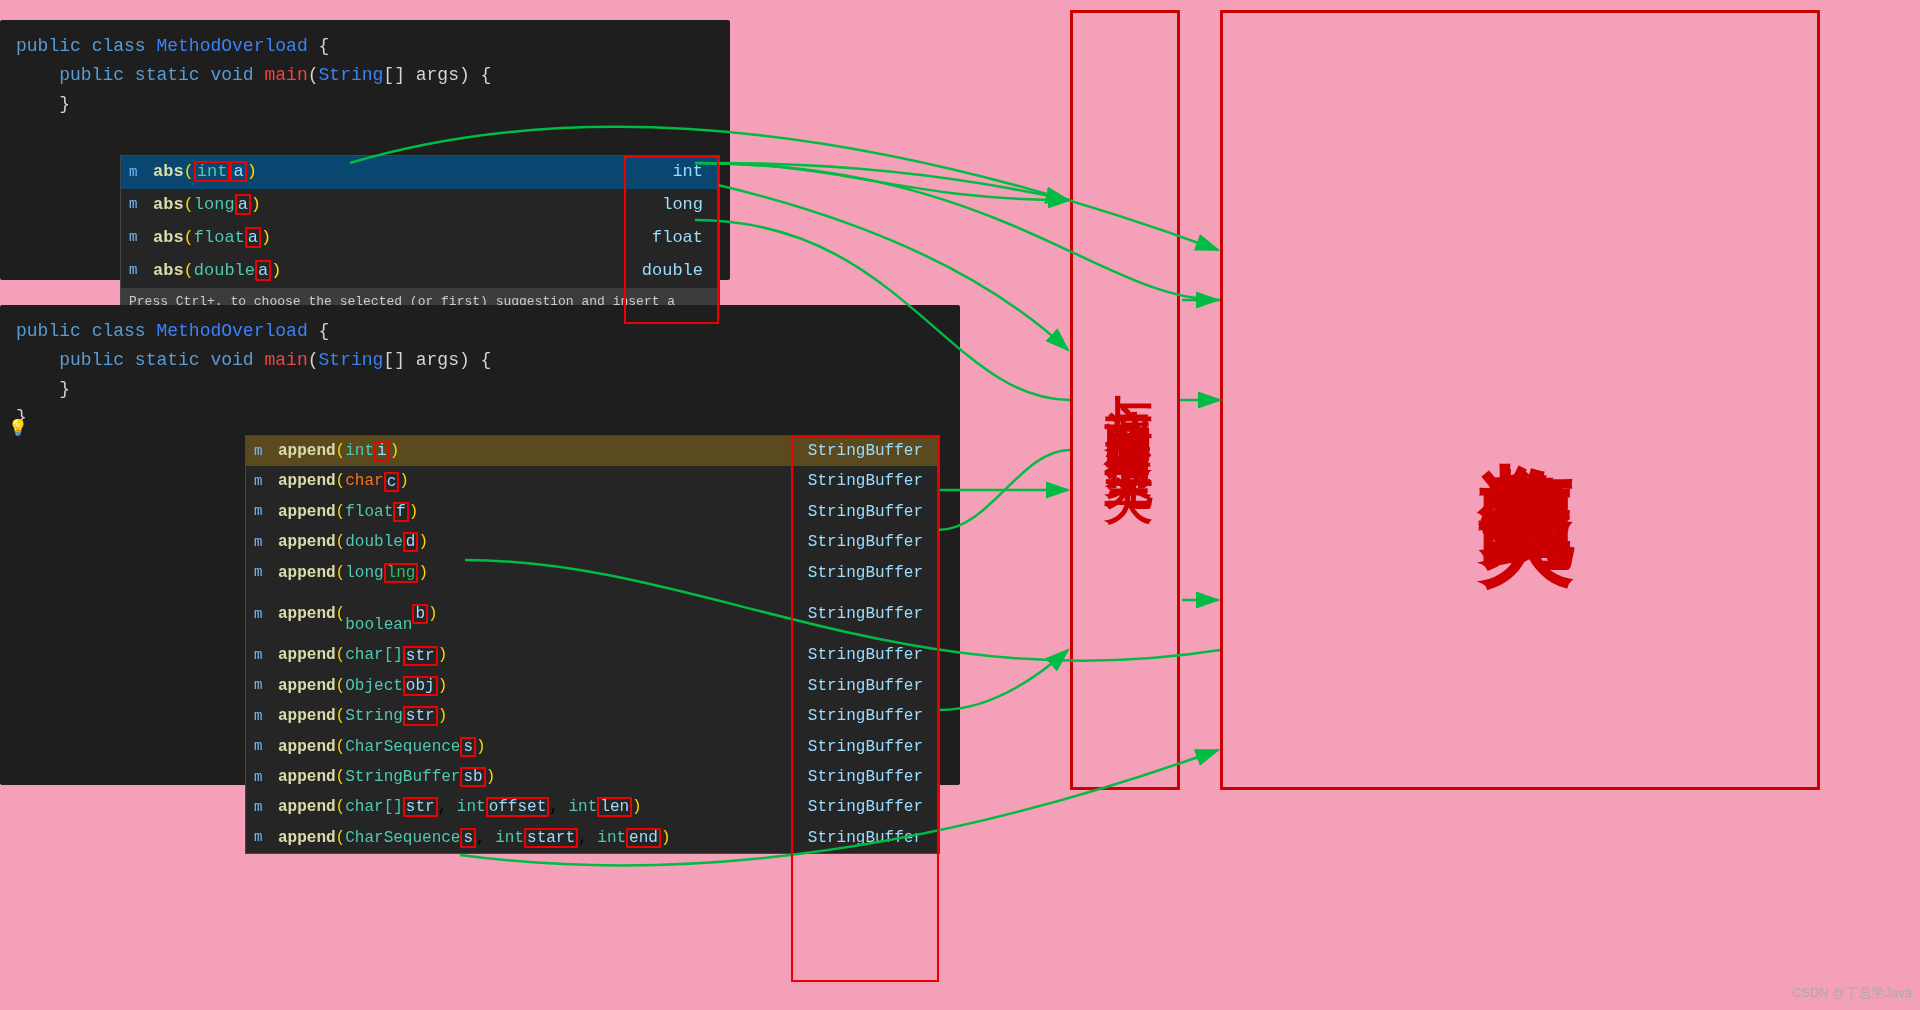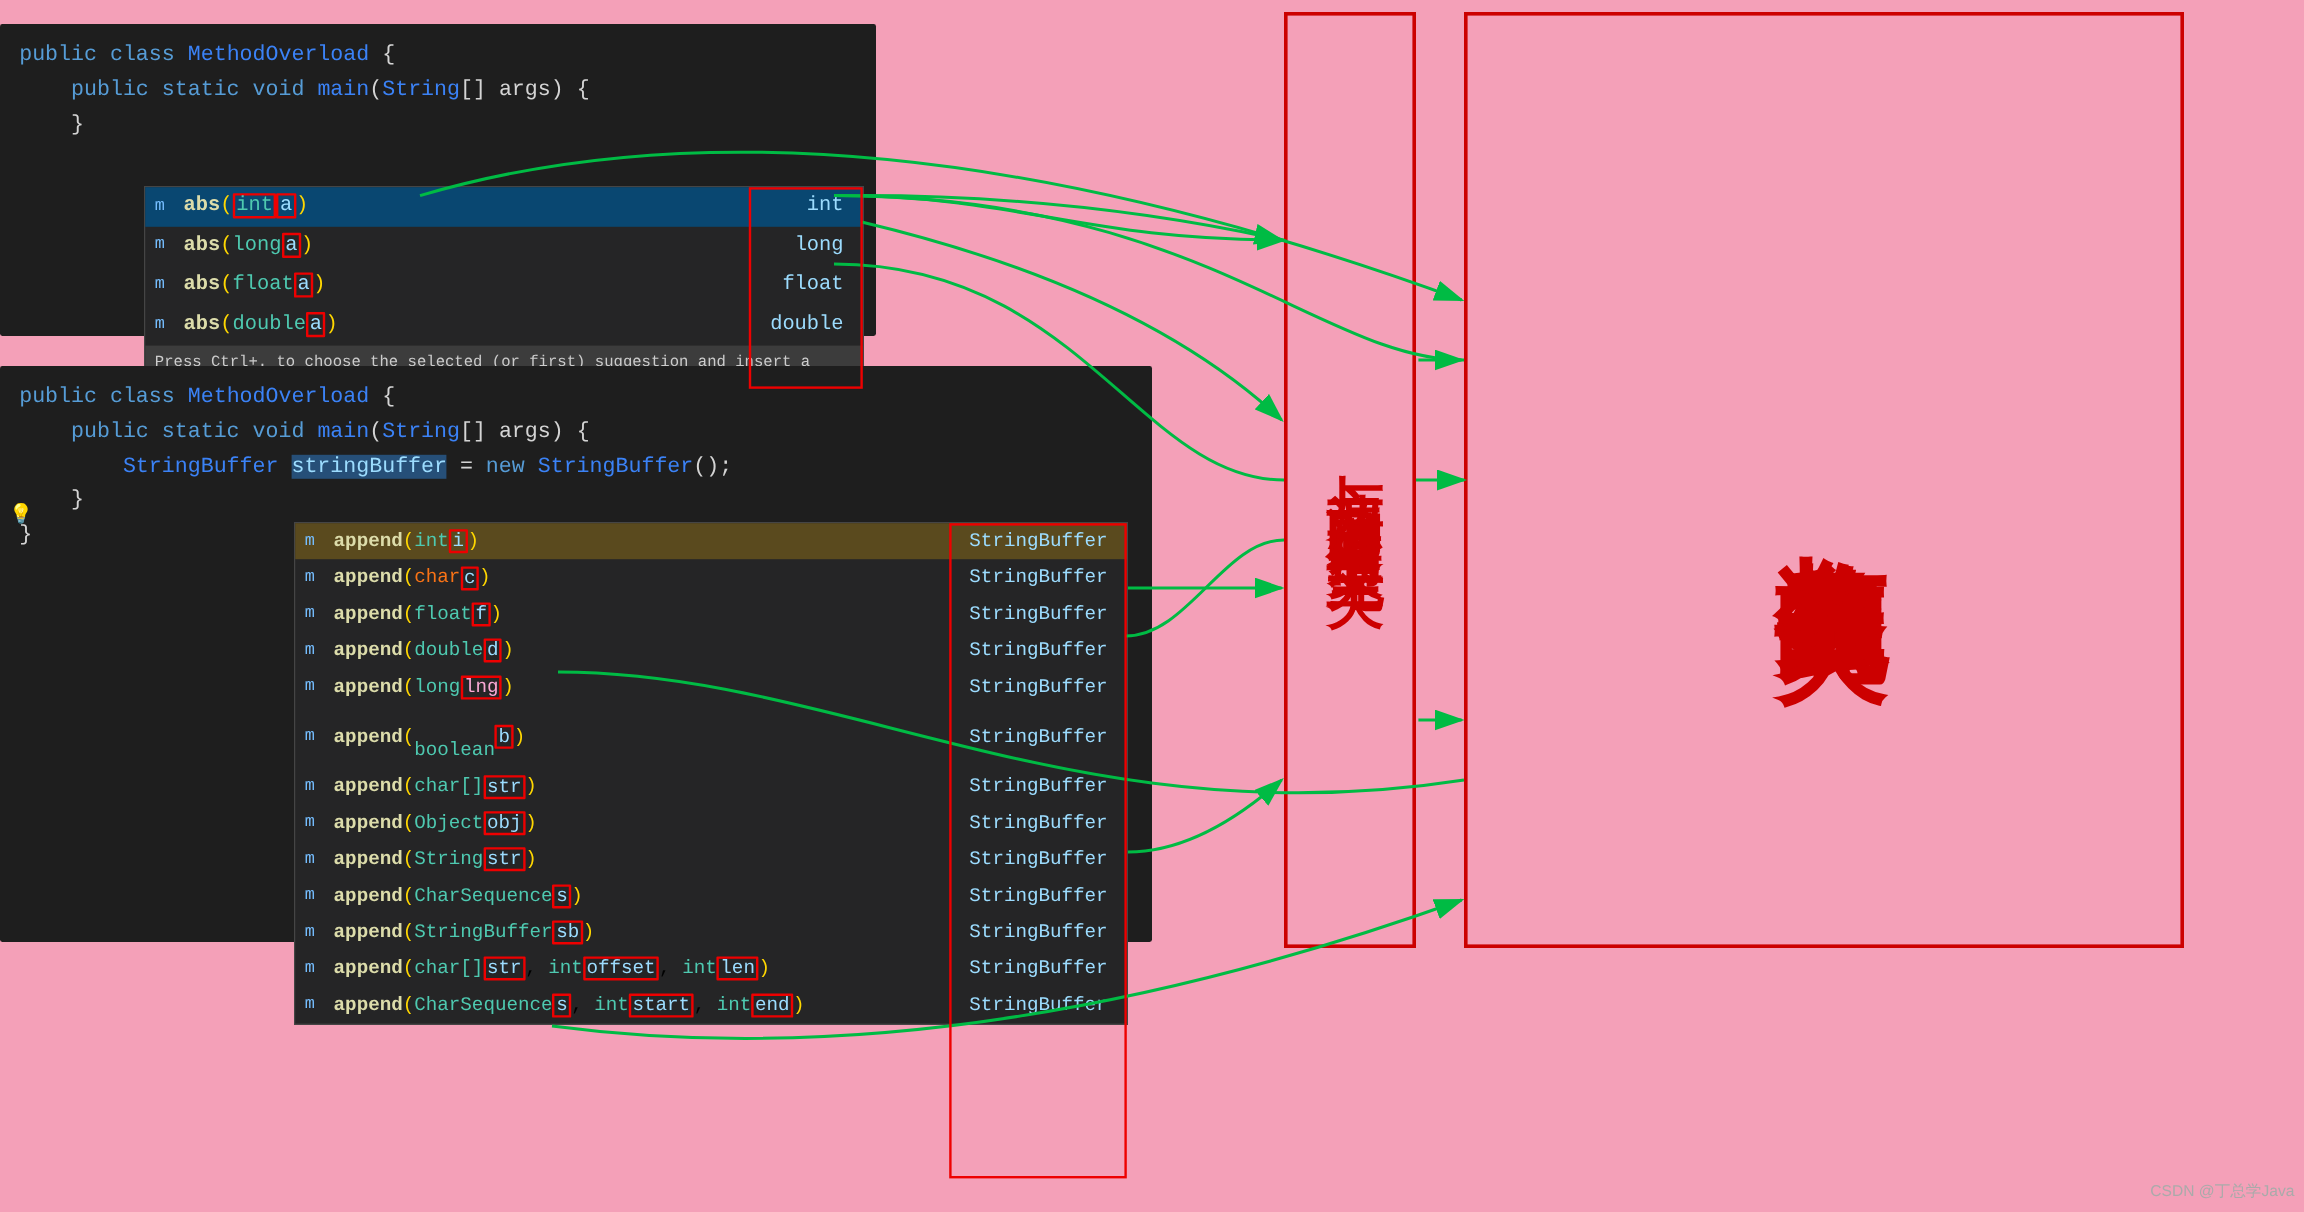--- a/index.html
+++ b/index.html
@@ -34,21 +34,21 @@
     
     .code-panel-bottom {
       top: 305px;
       left: 0;
       width: 960px;
       min-height: 480px;
     }
 
     
     .kw-blue { color: #569cd6; }
-    .kw-yellow { color: #3b82f6; }
+    .kw-yellow { color: #ef4444; }
     .kw-green { color: #3b82f6; }
     .kw-cyan { color: #4fc1ff; }
     .kw-light { color: #9cdcfe; }
 
     .code-line {
       white-space: pre;
       display: block;
     }
 
     
@@ -227,21 +227,20 @@
   </div>
   <div class="ac-footer">
     <span>Press Ctrl+. to choose the selected (or first) suggestion and insert a dot afterwards  Next Tip</span>
     <span style="color:#75beff;">⚙</span>
   </div>
 </div>
 
 <div class="code-panel code-panel-bottom">
   <span class="code-line"><span class="kw-blue">public</span> <span class="kw-blue">class</span> <span class="kw-green">MethodOverload</span> {</span>
   <span class="code-line">    <span class="kw-blue">public</span> <span class="kw-blue">static</span> <span class="kw-blue">void</span> <span class="kw-yellow">main</span>(<span class="kw-green">String</span>[] args) {</span>
-  <span class="code-line">        <span class="kw-green">StringBuffer</span> <span style="background:#264f78; color:#9cdcfe;">stringBuffer</span> = <span class="kw-blue">new</span> <span class="kw-green">StringBuffer</span>();</span>
   <span style="position:absolute; left:8px; top:112px; color:#569cd6; font-size:16px;">💡</span>
   <span class="code-line">    }</span>
   <span class="code-line">}</span>
 </div>
 
 <div class="autocomplete autocomplete-bottom" style="font-size:16px; line-height:1.65;">
   <div style="position:relative;">
 
     <div style="position:absolute; right:0; top:0; width:148px; height:546px; border:2px solid #e00; pointer-events:none; z-index:10;"></div>
 
@@ -260,21 +259,21 @@
       <span style="font-weight:bold; color:#dcdcaa;">append</span><span style="color:#ffd700;">(</span><span style="color:#4ec9b0;">float</span> <span class="param-box" style="color:#9cdcfe; border-color:#e00;">f</span><span style="color:#ffd700;">)</span>
       <span style="margin-left:auto; padding-right:8px; color:#9cdcfe;">StringBuffer</span>
     </div>
     <div class="ac-item">
       <span class="ac-icon">m</span>
       <span style="font-weight:bold; color:#dcdcaa;">append</span><span style="color:#ffd700;">(</span><span style="color:#4ec9b0;">double</span> <span class="param-box" style="color:#9cdcfe; border-color:#e00;">d</span><span style="color:#ffd700;">)</span>
       <span style="margin-left:auto; padding-right:8px; color:#9cdcfe;">StringBuffer</span>
     </div>
     <div class="ac-item">
       <span class="ac-icon">m</span>
-      <span style="font-weight:bold; color:#dcdcaa;">append</span><span style="color:#ffd700;">(</span><span style="color:#4ec9b0;">long</span> <span class="param-box" style="color:#f9a8d4; border-color:#e00;">lng</span><span style="color:#ffd700;">)</span>
+      <span style="font-weight:bold; color:#dcdcaa;">append</span><span style="color:#ffd700;">(</span><span style="color:#4ec9b0;">long</span> <span class="param-box" style="color:#22c55e; border-color:#e00;">lng</span><span style="color:#ffd700;">)</span>
       <span style="margin-left:auto; padding-right:8px; color:#9cdcfe;">StringBuffer</span>
     </div>
     <div class="ac-item">
       <span class="ac-icon">m</span>
       <span style="font-weight:bold; color:#dcdcaa;">append</span><span style="color:#ffd700;">(</span><span style="color:#4ec9b0;margin-top:22px;">boolean</span> <span class="param-box" style="color:#9cdcfe; border-color:#e00;">b</span><span style="color:#ffd700;">)</span>
       <span style="margin-left:auto; padding-right:8px; color:#9cdcfe;">StringBuffer</span>
     </div>
     <div class="ac-item">
       <span class="ac-icon">m</span>
       <span style="font-weight:bold; color:#dcdcaa;">append</span><span style="color:#ffd700;">(</span><span style="color:#4ec9b0;">char[]</span> <span class="param-box" style="color:#9cdcfe; border-color:#e00;">str</span><span style="color:#ffd700;">)</span>

